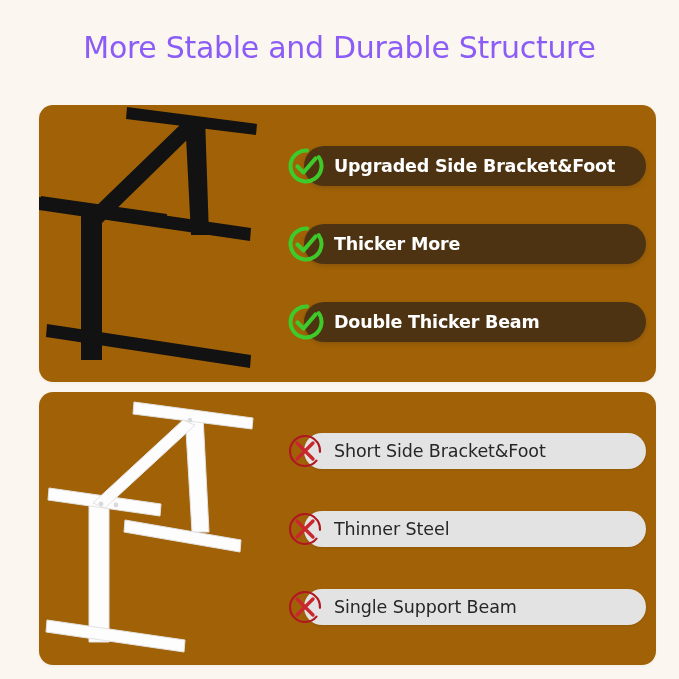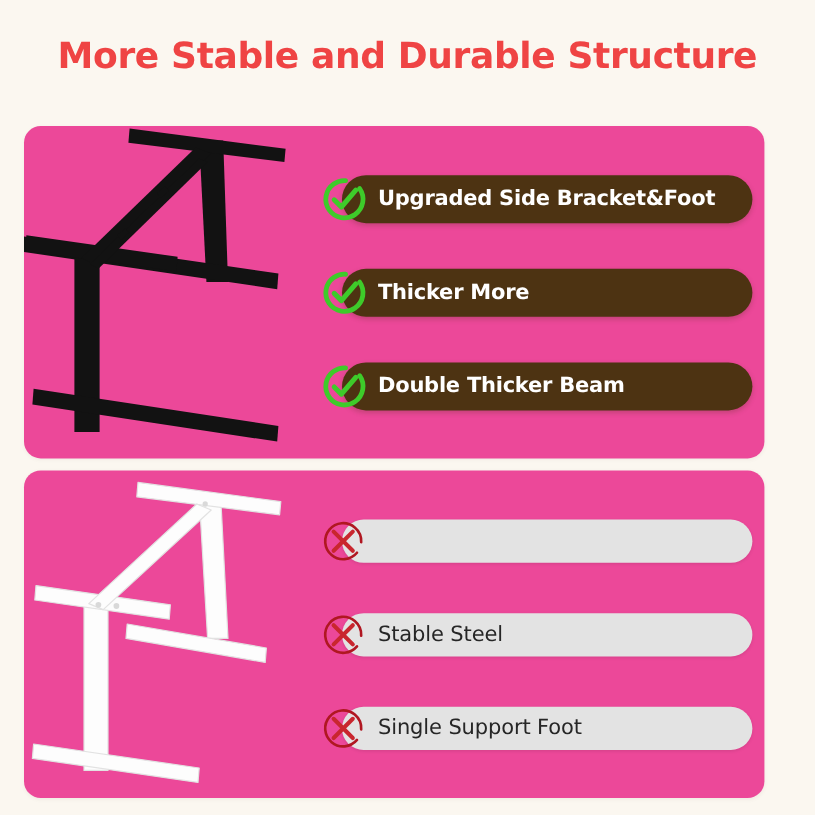--- a/index.html
+++ b/index.html
@@ -16,32 +16,32 @@
   }
 
   
   .page-title {
     position: absolute;
     left: 0;
     top: 30px;
     width: 679px;
     text-align: center;
     font-size: 30px;
-    font-weight: bold;
+    font-weight: normal;
     letter-spacing: -0.3px;
-    color: #ef4444;
+    color: #8b5cf6;
     font-family: "DejaVu Sans", sans-serif;
   }
 
   
   .card {
     position: absolute;
-    left: 20px;
+    left: 39px;
     width: 617px;
-    background: #ec4899;
+    background: #a16207;
     border-radius: 14px;
     box-shadow: 0 1px 3px rgba(120,105,80,0.07);
   }
   .card-top    { top: 105px; height: 277px; }
   .card-bottom { top: 392px; height: 273px; }
 
   
   .illo {
     position: absolute;
     left: 0;
@@ -226,38 +226,39 @@
   <div class="feature-list bad">
 
     <div class="feature-row">
       <div class="pill"></div>
       <div class="badge-icon">
         <svg width="38" height="38" viewBox="0 0 38 38">
           <circle cx="19" cy="19" r="15" fill="none" stroke="#b01721" stroke-width="2.2" stroke-linecap="round" stroke-dasharray="84 10" transform="rotate(40 19 19)"></circle>
           <path d="M11 11 L27 27 M27 11 L11 27" fill="none" stroke="#c9262e" stroke-width="3.4" stroke-linecap="round"></path>
         </svg>
       </div>
+      <div class="feature-label">Short Side Bracket&amp;Foot</div>
     </div>
 
     <div class="feature-row">
       <div class="pill"></div>
       <div class="badge-icon">
         <svg width="38" height="38" viewBox="0 0 38 38">
           <circle cx="19" cy="19" r="15" fill="none" stroke="#b01721" stroke-width="2.2" stroke-linecap="round" stroke-dasharray="84 10" transform="rotate(40 19 19)"></circle>
           <path d="M11 11 L27 27 M27 11 L11 27" fill="none" stroke="#c9262e" stroke-width="3.4" stroke-linecap="round"></path>
         </svg>
       </div>
-      <div class="feature-label">Stable Steel</div>
+      <div class="feature-label">Thinner Steel</div>
     </div>
 
     <div class="feature-row">
       <div class="pill"></div>
       <div class="badge-icon">
         <svg width="38" height="38" viewBox="0 0 38 38">
           <circle cx="19" cy="19" r="15" fill="none" stroke="#b01721" stroke-width="2.2" stroke-linecap="round" stroke-dasharray="84 10" transform="rotate(40 19 19)"></circle>
           <path d="M11 11 L27 27 M27 11 L11 27" fill="none" stroke="#c9262e" stroke-width="3.4" stroke-linecap="round"></path>
         </svg>
       </div>
-      <div class="feature-label">Single Support Foot</div>
+      <div class="feature-label">Single Support Beam</div>
     </div>
 
   </div>
 </div>
 
 </body></html>

